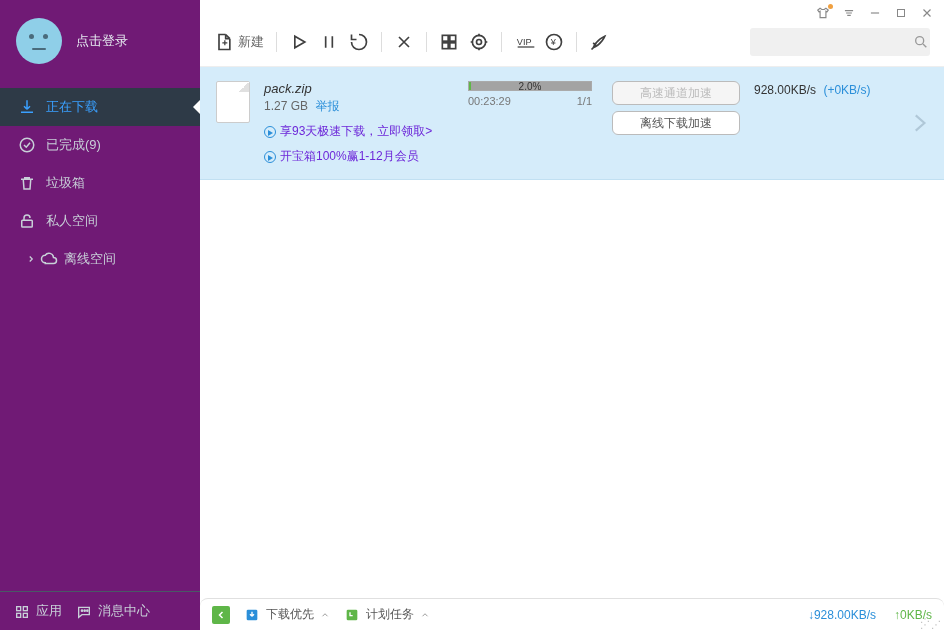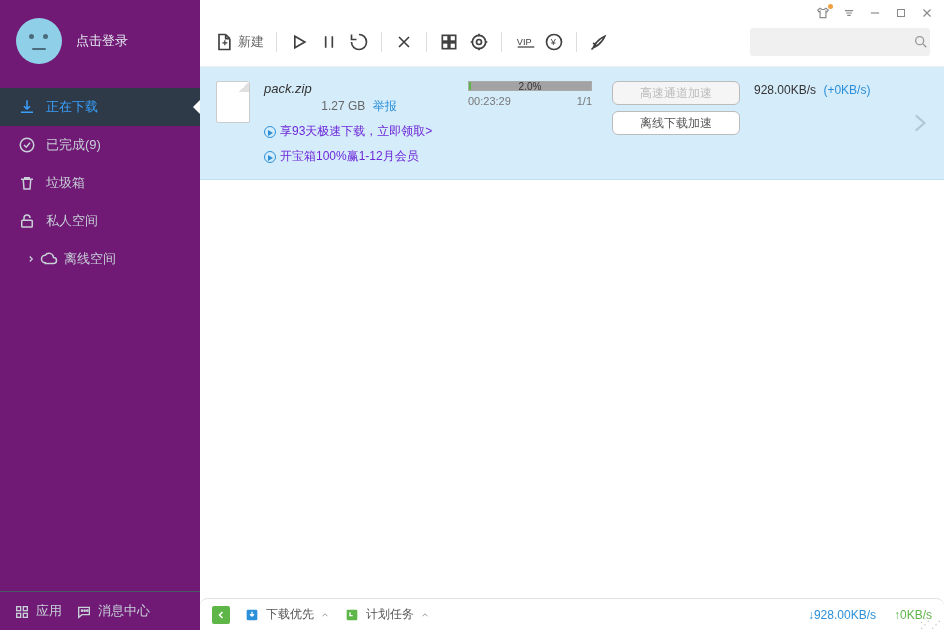--- a/index.html
+++ b/index.html
@@ -43,21 +43,21 @@
 .search-box { margin-left: auto; width: 180px; height: 28px; background: #f0f0f0; border-radius: 3px; display: flex; align-items: center; padding: 0 8px; }
 .search-box input { flex: 1; border: none; background: transparent; outline: none; font-size: 12px; }
 .search-box .search-icon { width: 16px; height: 16px; color: #999; }
 
 .content { flex: 1; overflow-y: auto; }
 .download-item { background: #d5ecfa; border-bottom: 1px solid #c1e0f2; padding: 14px 40px 14px 16px; display: flex; gap: 14px; position: relative; }
 .file-icon { width: 34px; height: 42px; background: #fff; border: 1px solid #ccc; border-radius: 2px; position: relative; flex-shrink:0; }
 .file-icon::before { content:""; position:absolute; top:0; right:0; width:10px; height:10px; background:linear-gradient(135deg,#fff 50%,#e0e0e0 50%); }
 .file-info { flex: 1; }
 .file-name { color: #333; font-size: 13px; font-style: italic; }
-.file-meta { color: #666; font-size: 12px; margin-top: 2px; text-align: center; }
+.file-meta { color: #666; font-size: 12px; margin-top: 2px; }
 .file-meta .report { color: #2b8fd9; cursor: pointer; margin-left: 4px; }
 .promo { color: #6d28d9; font-size: 12px; margin-top: 8px; display: flex; align-items: center; gap: 4px; cursor: pointer; }
 .promo-icon { width: 12px; height: 12px; border: 1.5px solid #2b8fd9; border-radius: 50%; position: relative; flex-shrink:0; }
 .promo-icon::after { content:""; position:absolute; left:3px; top:3px; width:0; height:0; border-style:solid; border-width:3px 0 3px 5px; border-color:transparent transparent transparent #2b8fd9; }
 
 .progress-col { width: 130px; }
 .progress-bar { width: 124px; height: 10px; border: 1px solid #aaa; background: #a3a3a3; position: relative; }
 .progress-fill { height: 100%; background: #5fb648; }
 .progress-label { position: absolute; width:100%; text-align:center; font-size: 10px; color: #333; top:-1px; }
 .progress-meta { display: flex; justify-content: space-between; font-size: 11px; color: #777; margin-top: 4px; width: 124px; }

